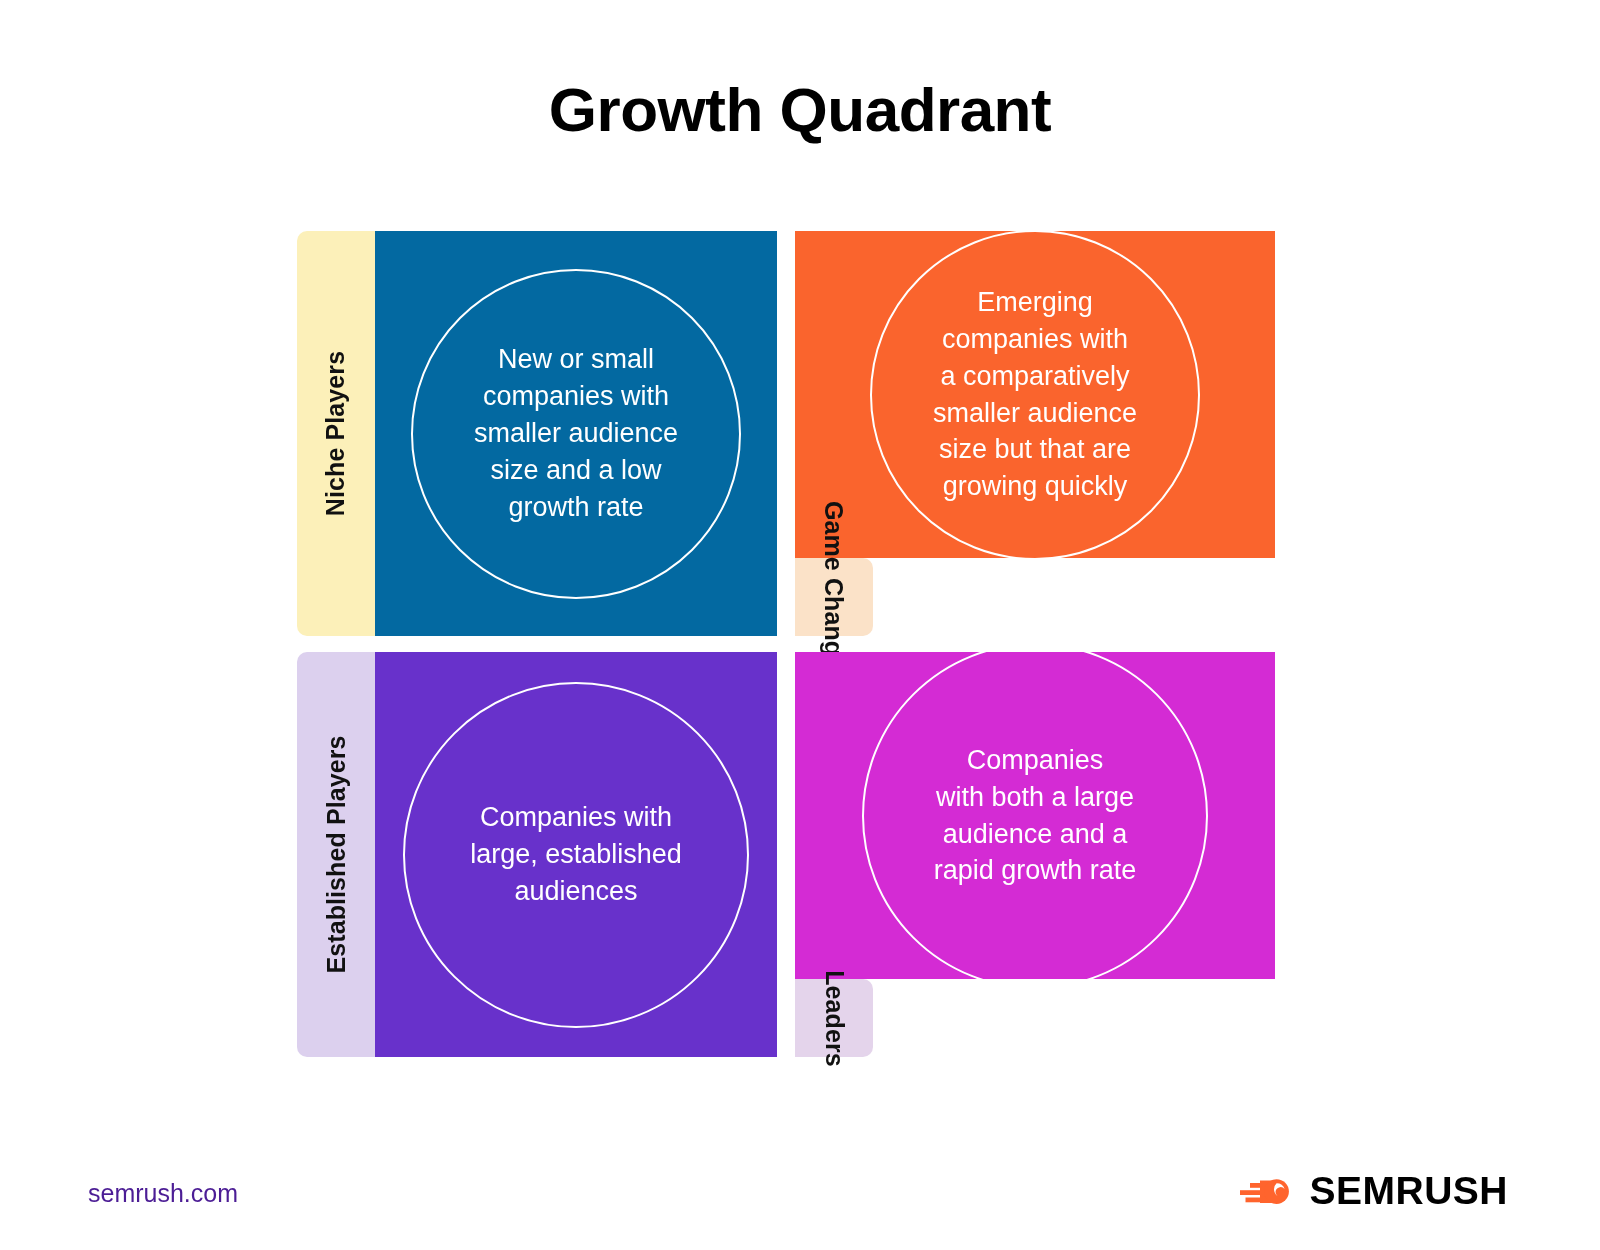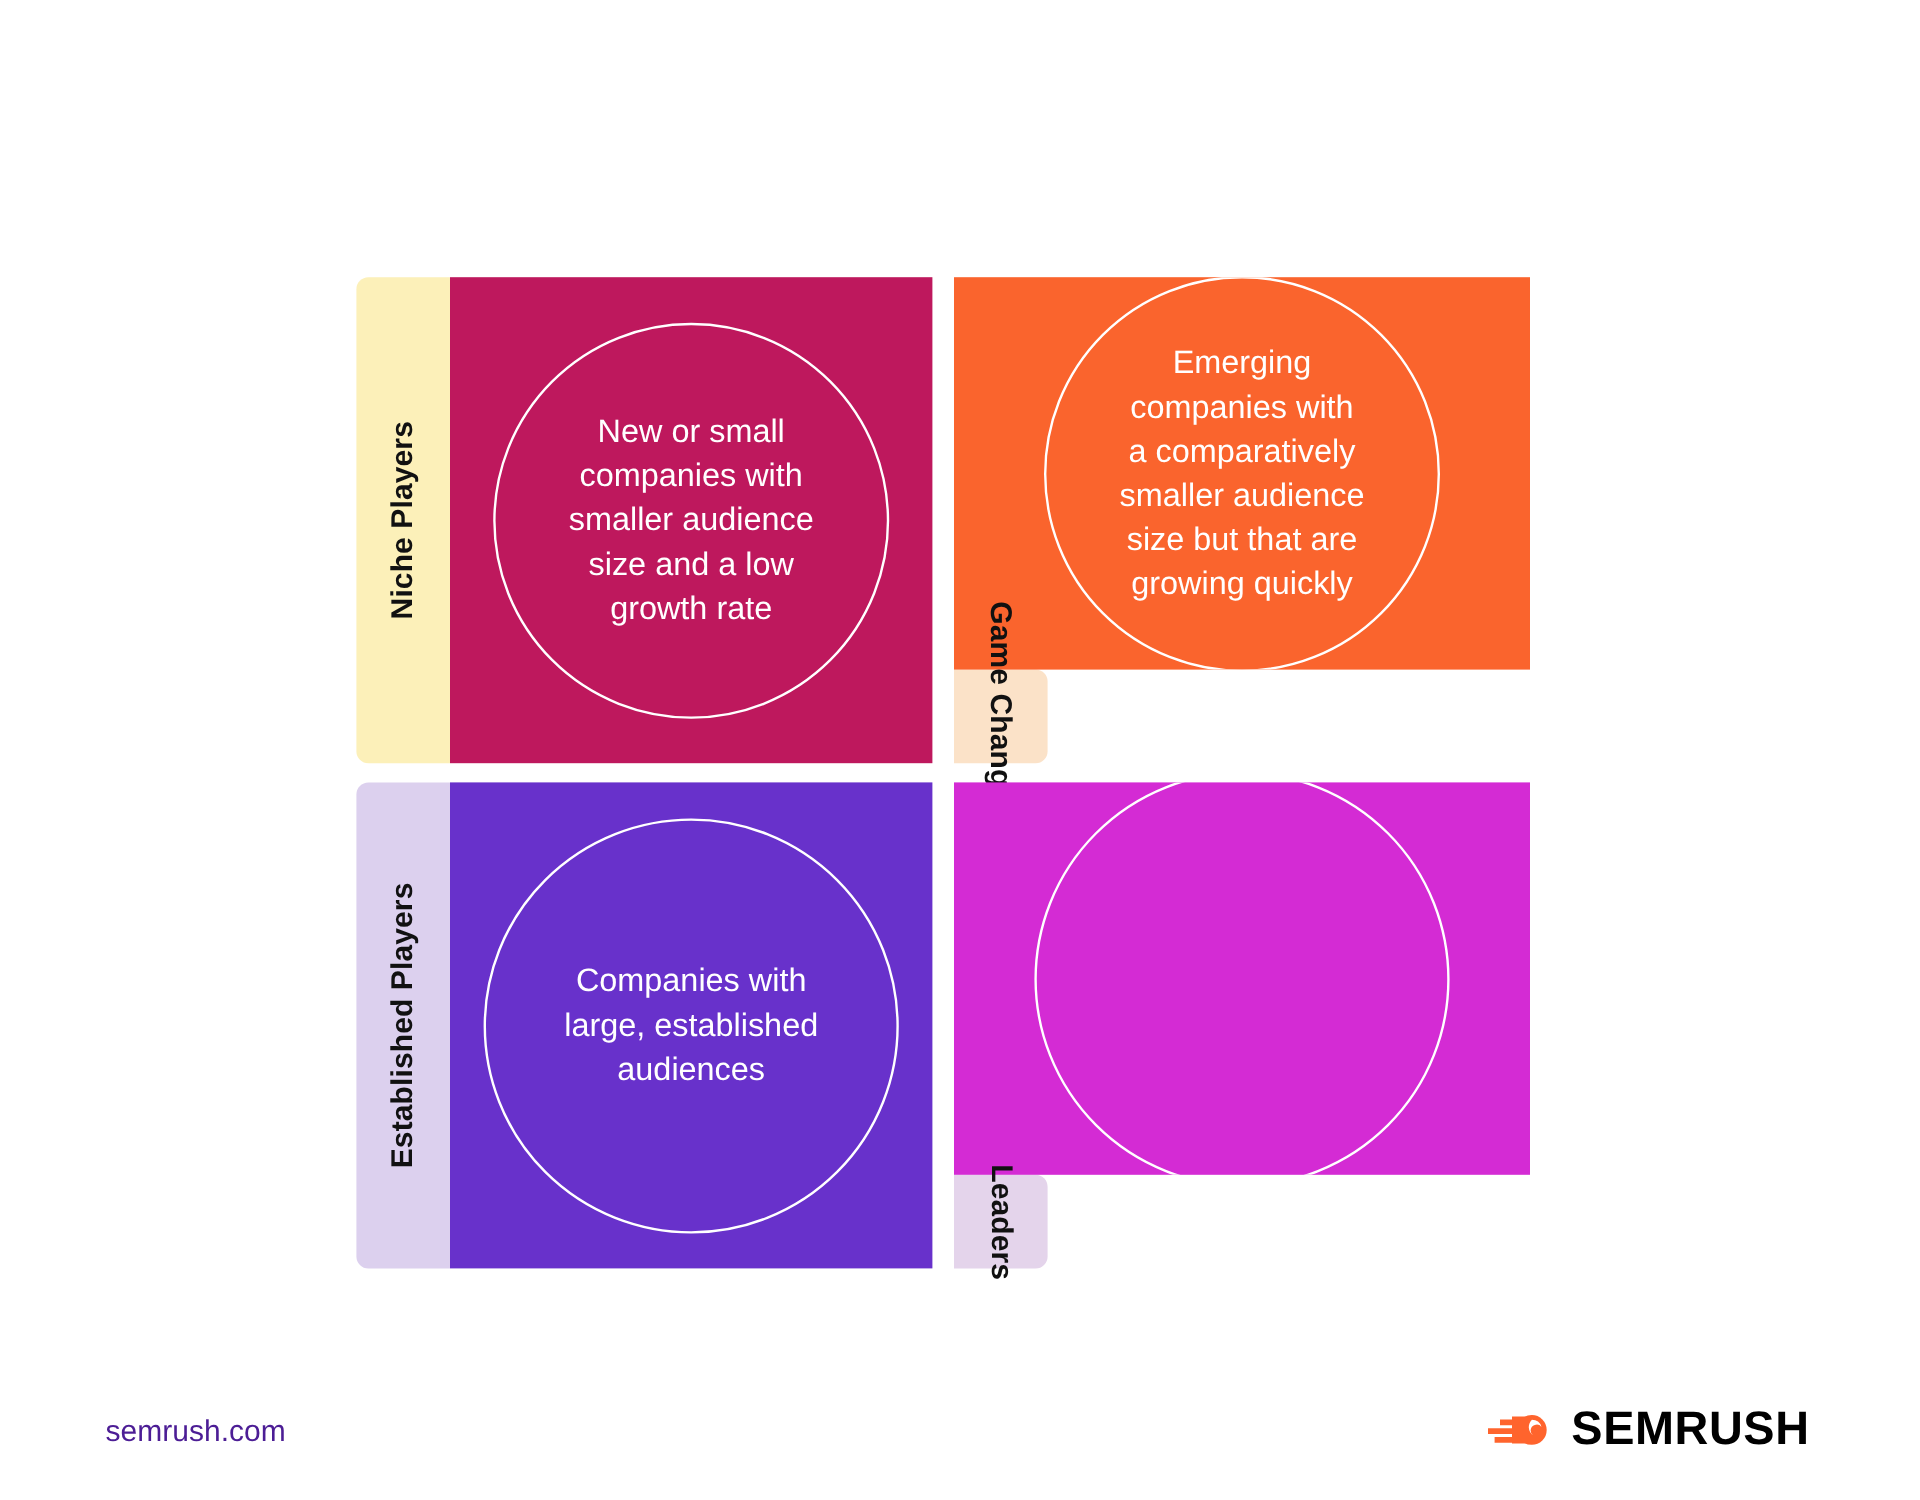--- a/index.html
+++ b/index.html
@@ -142,28 +142,29 @@
     letter-spacing: 0.5px;
     color: #000000;
     line-height: 1;
   }
 </style>
 </head>
 <body>
 
 <div id="page">
 
+  <div class="page-title">Growth Quadrant</div>
 
   <div class="matrix">
 
     <div class="cell left q-niche">
       <div class="axis-strip" style="background:#FCF0B9">
         <span class="axis-label">Niche Players</span>
       </div>
-      <div class="quad-body" style="background:#be185d">
+      <div class="quad-body" style="background:#0369a1">
         <span class="bubble"></span>
         <div class="quad-text">New or small
 companies with
 smaller audience
 size and a low
 growth rate</div>
       </div>
     </div>
 
     <div class="cell right q-game">
@@ -189,20 +190,24 @@
         <span class="bubble"></span>
         <div class="quad-text">Companies with
 large, established
 audiences</div>
       </div>
     </div>
 
     <div class="cell right q-leaders">
       <div class="quad-body" style="background:#D42BD4">
         <span class="bubble"></span>
+        <div class="quad-text">Companies
+with both a large
+audience and a
+rapid growth rate</div>
       </div>
       <div class="axis-strip" style="background:#E4D4EB">
         <span class="axis-label">Leaders</span>
       </div>
     </div>
 
   </div>
 
   <div class="footer-url">semrush.com</div>
 

